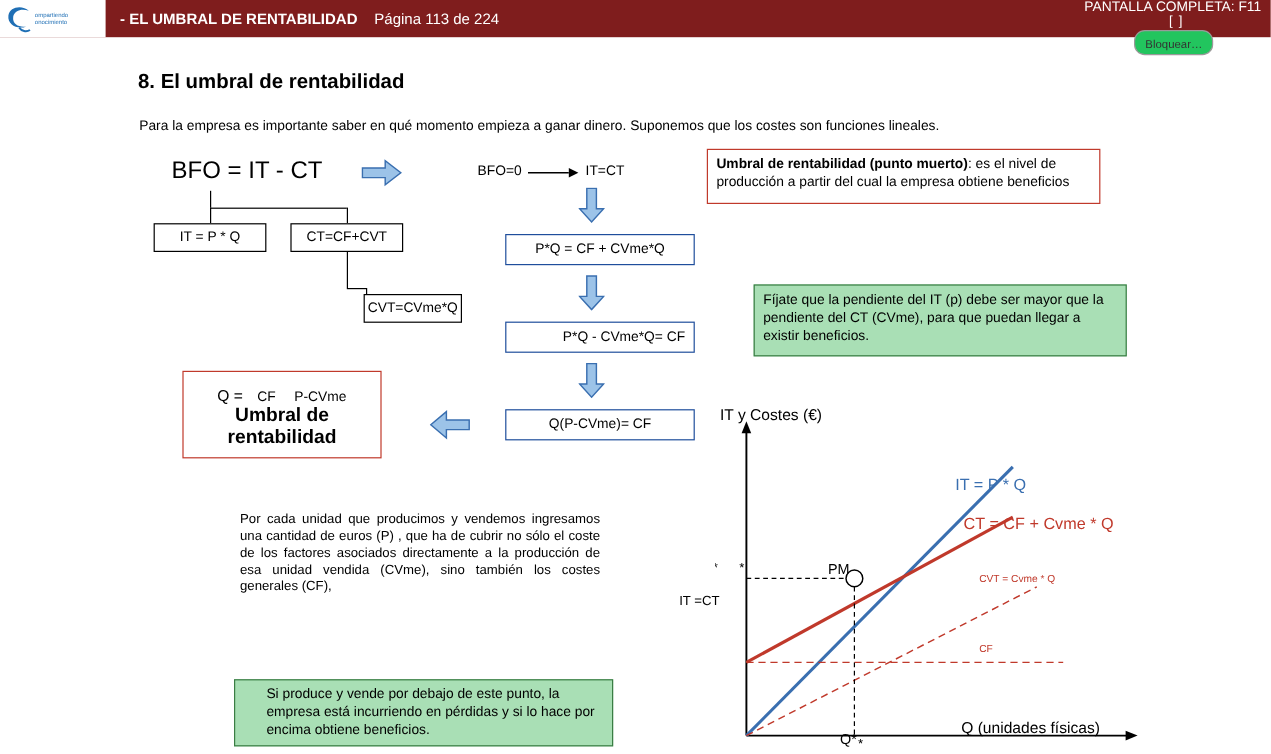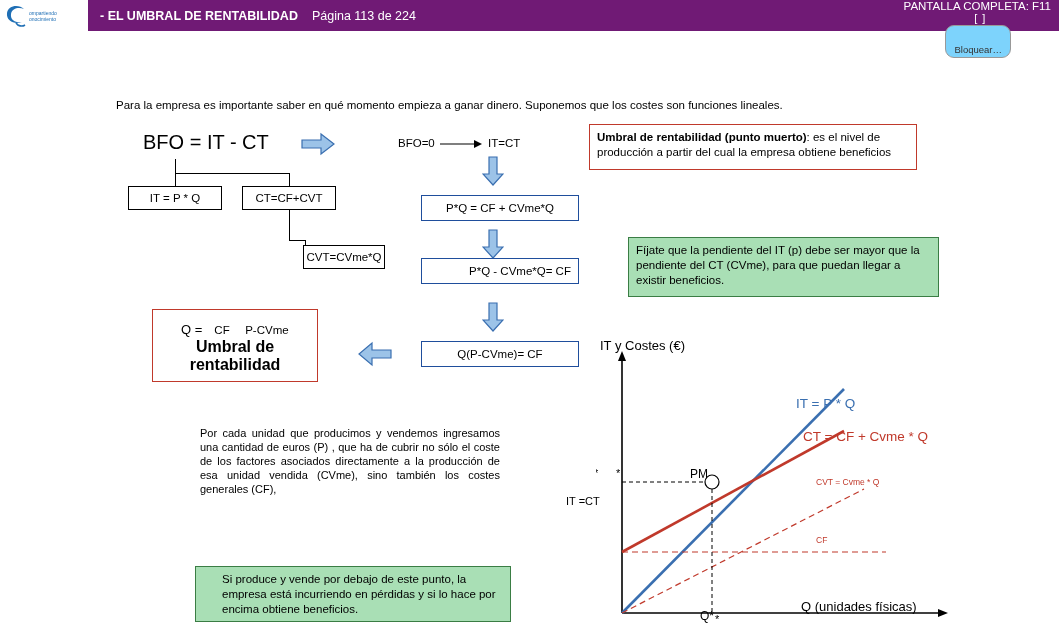--- a/index.html
+++ b/index.html
@@ -8,21 +8,21 @@
     width: 1059px; height: 628px;
     font-family: "Liberation Sans", sans-serif;
     background: #ffffff;
     overflow: hidden;
     position: relative;
   }
 
   
   .topbar {
     position: absolute; left: 0; top: 0; width: 1059px; height: 31px;
-    background: #701a75;
+    background: #7f1d1d;
     display: flex; align-items: center;
   }
   .logo-box {
     width: 88px; height: 31px; background: #ffffff;
     display: flex; align-items: center; justify-content: flex-start;
     padding-left: 4px;
   }
   .logo-svg { display: block; }
   .logo-txt {
     font-size: 5px; line-height: 6px; color: #1f6fb5; margin-left: 1px;
@@ -38,22 +38,22 @@
     position: absolute; right: 8px; top: 0; height: 31px;
     display: flex; align-items: center; color: #ffffff; font-size: 11.5px;
     white-space: nowrap;
     flex-direction: column;
   }
   .fullscreen-icons { margin-left: 6px; font-size: 11px; letter-spacing: 1px; }
 
   .lock-pill {
     position: absolute; right: 48px; top: 25px;
     border: 1px solid #999; border-radius: 9px;
-    background: #7dd3fc; color: #333;
-    font-size: 9.5px; padding: 18px 8px 2px 8px;
+    background: #22c55e; color: #333;
+    font-size: 9.5px; padding: 6px 8px 2px 8px;
     white-space: nowrap;
   }
 
   
   .page { position: absolute; left: 0; top: 31px; width: 1059px; height: 597px; }
 
   h1.section-title {
     position: absolute; left: 115px; top: 27px;
     margin: 0; font-size: 17px; font-weight: bold; color: #000;
   }
@@ -152,20 +152,21 @@
   <div class="topbar-page">Página 113 de 224</div>
   <div class="topbar-right">
     <span>PANTALLA COMPLETA: F11</span>
     <span class="fullscreen-icons">[ ]</span>
   </div>
 </div>
 <div class="lock-pill">Bloquear…</div>
 
 <div class="page">
 
+  <h1 class="section-title">8. El umbral de rentabilidad</h1>
   <div class="intro">Para la empresa es importante saber en qué momento empieza a ganar dinero. Suponemos que los costes son funciones lineales.</div>
 
   <div class="bfo-head">BFO  =  IT  -  CT</div>
 
   <div class="vline" style="left:175px; top:128px; height:14px;"></div>
   <div class="hline" style="left:175px; top:142px; width:114px;"></div>
   <div class="vline" style="left:175px; top:142px; height:13px;"></div>
   <div class="vline" style="left:289px; top:142px; height:13px;"></div>
 
   <div class="box" style="left:128px; top:155px; width:94px; height:24px;">IT = P * Q</div>
@@ -188,21 +189,21 @@
   <div style="position:absolute; left:488px; top:106px; font-size:11.5px;">IT=CT</div>
 
   <svg class="arrow-down" style="left:482px; top:125px;" viewBox="0 0 22 30">
     <path d="M7 1 H15 V18 H21 L11 29 L1 18 H7 Z" fill="#9cc3e8" stroke="#3a6fb0" stroke-width="1.2"></path>
   </svg>
   <div class="box blue" style="left:421px; top:164px; width:158px; height:26px;">P*Q = CF + CVme*Q</div>
 
   <svg class="arrow-down" style="left:482px; top:198px;" viewBox="0 0 22 30">
     <path d="M7 1 H15 V18 H21 L11 29 L1 18 H7 Z" fill="#9cc3e8" stroke="#3a6fb0" stroke-width="1.2"></path>
   </svg>
-  <div class="box blue" style="left:421px; top:227px; width:158px; height:26px;padding-left:48px;">P*Q - CVme*Q= CF</div>
+  <div class="box blue" style="left:421px; top:237px; width:158px; height:26px;padding-left:48px;">P*Q - CVme*Q= CF</div>
 
   <svg class="arrow-down" style="left:482px; top:271px;" viewBox="0 0 22 30">
     <path d="M7 1 H15 V18 H21 L11 29 L1 18 H7 Z" fill="#9cc3e8" stroke="#3a6fb0" stroke-width="1.2"></path>
   </svg>
   <div class="box blue" style="left:421px; top:310px; width:158px; height:26px;">Q(P-CVme)= CF</div>
 
   <svg class="arrow-left" style="left:358px; top:310px;" viewBox="0 0 34 26">
     <path d="M33 9 H14 V2 L1 13 L14 24 V17 H33 Z" fill="#9cc3e8" stroke="#3a6fb0" stroke-width="1.2"></path>
   </svg>
 

